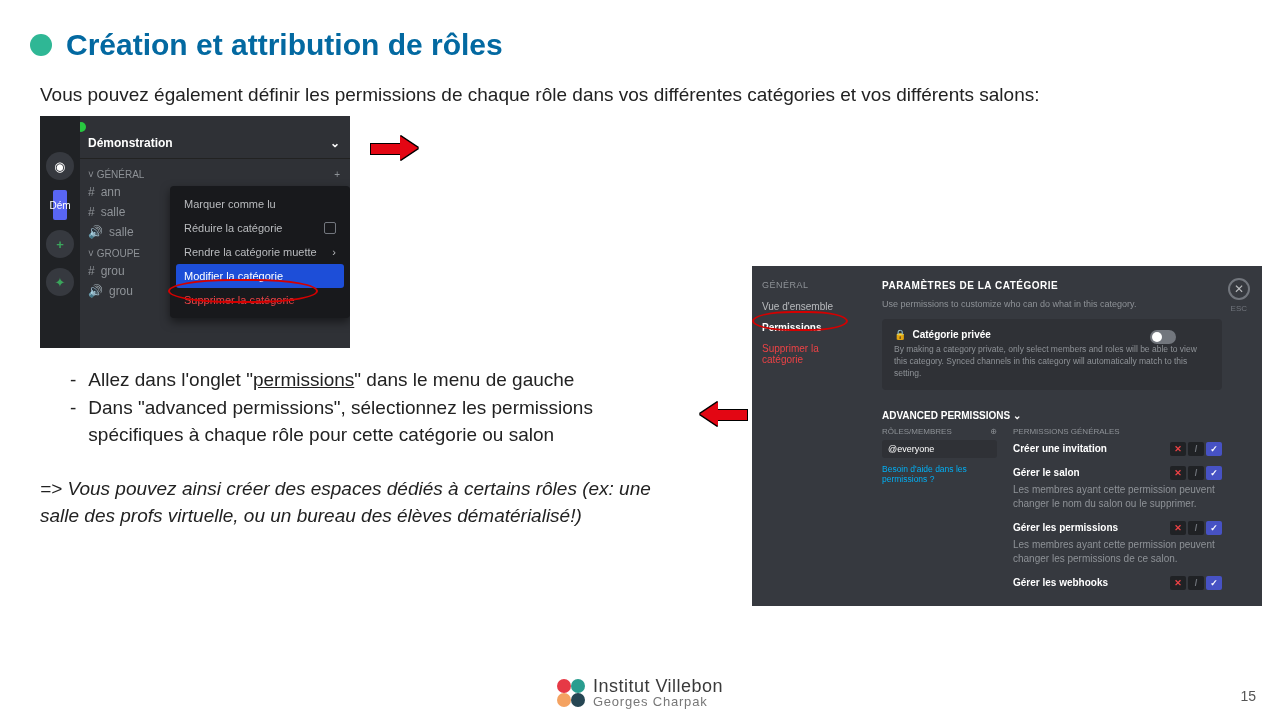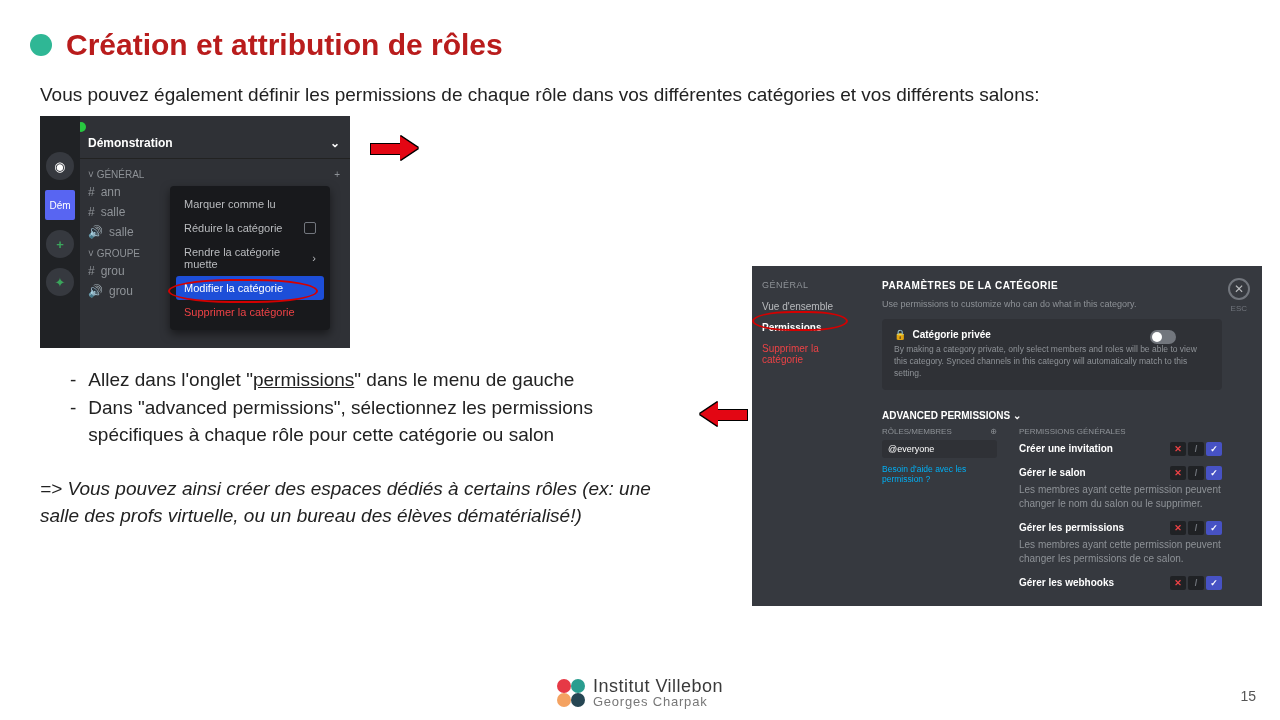--- a/index.html
+++ b/index.html
@@ -18,21 +18,21 @@
   }
   .title-dot {
     width: 22px; height: 22px; border-radius: 50%;
     background: #2fb795;
     margin-right: 14px;
     flex: 0 0 auto;
   }
   .title-text {
     font-size: 30px;
     font-weight: 700;
-    color: #b91c1c;
+    color: #0369a1;
   }
   .intro {
     padding: 22px 40px 10px 40px;
     font-size: 19px;
   }
   .row1 {
     display: flex;
     align-items: flex-start;
     padding: 0 40px;
     gap: 20px;
@@ -55,28 +55,28 @@
     display:flex; align-items:center; justify-content:space-between;
     padding: 0 10px 8px 48px; font-weight:600; color:#fff;
     border-bottom:1px solid #222;
   }
   .shot1-left-rail {
     position:absolute; left:0; top:0; bottom:0; width:40px;
     background:#202225; display:flex; flex-direction:column; align-items:center;
     padding-top:36px; gap:10px;
   }
   .rail-ico { width:28px;height:28px;border-radius:50%;background:#36393f;display:flex;align-items:center;justify-content:center;font-size:13px;color:#fff;}
-  .rail-dem { width:30px;height:30px;border-radius:2px;background:#5865f2;color:#fff;font-size:10px;display:flex;align-items:center;justify-content:center;}
+  .rail-dem { width:14px;height:30px;border-radius:2px;background:#5865f2;color:#fff;font-size:10px;display:flex;align-items:center;justify-content:center;}
   .rail-plus{background:#36393f;color:#3ba55c;font-weight:700;}
   .rail-compass{background:#36393f;color:#3ba55c;}
   .shot1-body { padding-left:48px; padding-top:4px; }
   .cat-row { display:flex;align-items:center;justify-content:space-between;color:#8e9297;font-size:10px;padding:6px 10px 2px 0;}
   .chan { display:flex;align-items:center;gap:6px;color:#8e9297;padding:3px 0;font-size:12px;}
   .context-menu {
-    position:absolute; left:130px; top:70px; width:160px;
+    position:absolute; left:130px; top:70px; width:180px;
     background:#18191c; border-radius:4px; padding:6px;
     box-shadow:0 4px 10px rgba(0,0,0,0.5);
   }
   .cm-item { padding:6px 8px; border-radius:3px; color:#b9bbbe; font-size:11px; display:flex;align-items:center;justify-content:space-between;}
   .cm-item.sel { background:#1d4ed8; color:#fff; }
   .cm-item.danger { color:#ed4245; }
   .cm-chk { width:12px;height:12px;border:1px solid #72767d;border-radius:2px;}
   .circ-hl1 {
     position:absolute; left:128px; top:163px; width:150px; height:24px;
     border:2px solid #d40000; border-radius:50%/60%;
@@ -147,21 +147,21 @@
   .shot2-main h4{font-size:10px;color:#fff;letter-spacing:0.5px;padding-bottom:8px;}
   .s2-desc{color:#8e9297;font-size:9px;padding-bottom:10px;}
   .s2-box{background:#2f3136;border-radius:4px;padding:10px 12px;margin-bottom:14px;}
   .s2-box .t{color:#fff;font-weight:600;font-size:10px;display:flex;align-items:center;gap:6px;}
   .s2-box .d{color:#8e9297;font-size:8.5px;padding-top:4px;line-height:1.4;}
   .s2-toggle{position:absolute;right:46px;top:50px;width:26px;height:14px;background:#72767d;border-radius:7px;}
   .s2-toggle::after{content:"";position:absolute;left:2px;top:2px;width:10px;height:10px;border-radius:50%;background:#fff;}
   .s2-close{position:absolute;right:12px;top:12px;width:22px;height:22px;border:2px solid #72767d;border-radius:50%;display:flex;align-items:center;justify-content:center;color:#b9bbbe;font-size:12px;}
   .s2-esc{position:absolute;right:15px;top:38px;color:#72767d;font-size:8px;}
   .s2-adv{color:#fff;font-size:10px;font-weight:700;padding:6px 0;}
-  .s2-cols{display:flex;gap:22px;}
+  .s2-cols{display:flex;gap:16px;}
   .s2-roles{width:115px;}
   .s2-roles .rh{display:flex;justify-content:space-between;color:#8e9297;font-size:8px;padding-bottom:4px;}
   .s2-roles .chip{background:#2f3136;padding:4px 6px;border-radius:3px;color:#fff;font-size:9px;margin-bottom:6px;}
   .s2-roles .help{color:#00aff4;font-size:8.5px;}
   .s2-perms{flex:1;}
   .s2-perms .ph{color:#8e9297;font-size:8px;padding-bottom:6px;}
   .perm{margin-bottom:10px;}
   .perm .pt{display:flex;justify-content:space-between;align-items:center;color:#fff;font-size:10px;font-weight:600;}
   .tgl3{display:flex;gap:2px;}
   .tgl3 span{width:16px;height:14px;background:#202225;display:flex;align-items:center;justify-content:center;font-size:9px;border-radius:2px;}
@@ -307,21 +307,21 @@
     </div>
     <div class="s2-toggle"></div>
     <div class="s2-adv"><span>ADVANCED PERMISSIONS</span> <span>⌄</span></div>
     <div class="s2-cols">
       <div class="s2-roles">
         <div class="rh">
             <span>RÔLES/MEMBRES</span>
             <span>⊕</span>
           </div>
         <div class="chip">@everyone</div>
-        <div class="help">Besoin d'aide avec les permission ?</div>
+        <div class="help">Besoin d'aide dans les permissions ?</div>
       </div>
       <div class="s2-perms">
         <div class="ph">PERMISSIONS GÉNÉRALES</div>
         <div class="perm">
           <div class="pt">
               <span>Créer une invitation</span>
             <div class="tgl3">
                 <span class="x">✕</span>
                 <span class="s">/</span>
                 <span class="v">✓</span>

